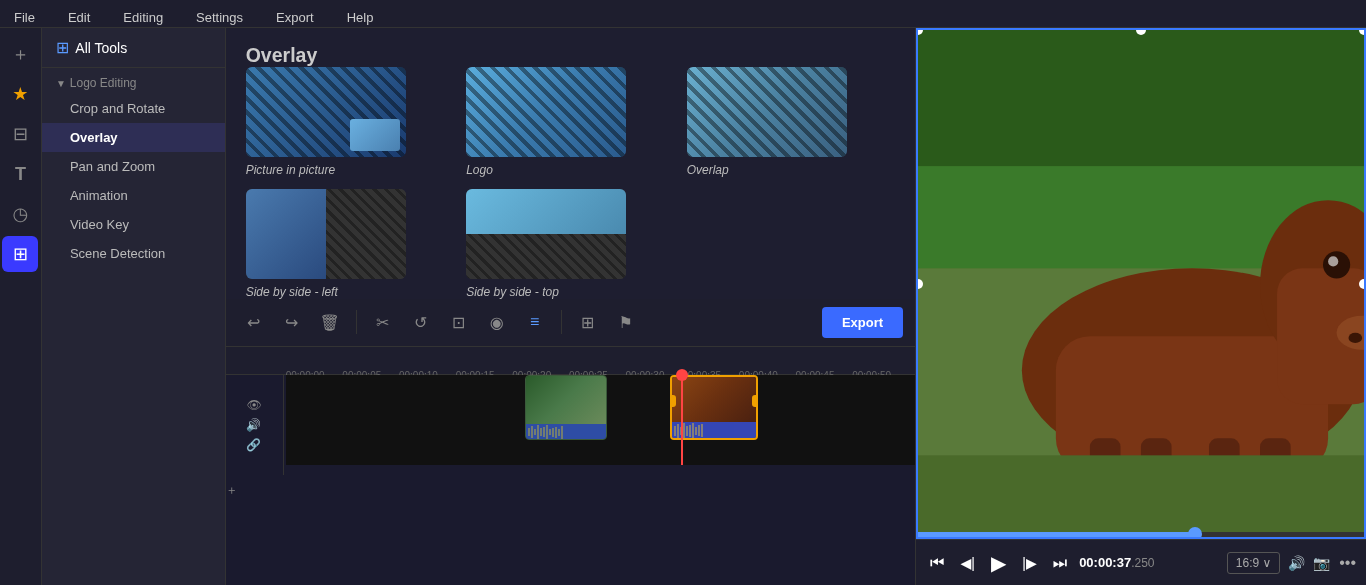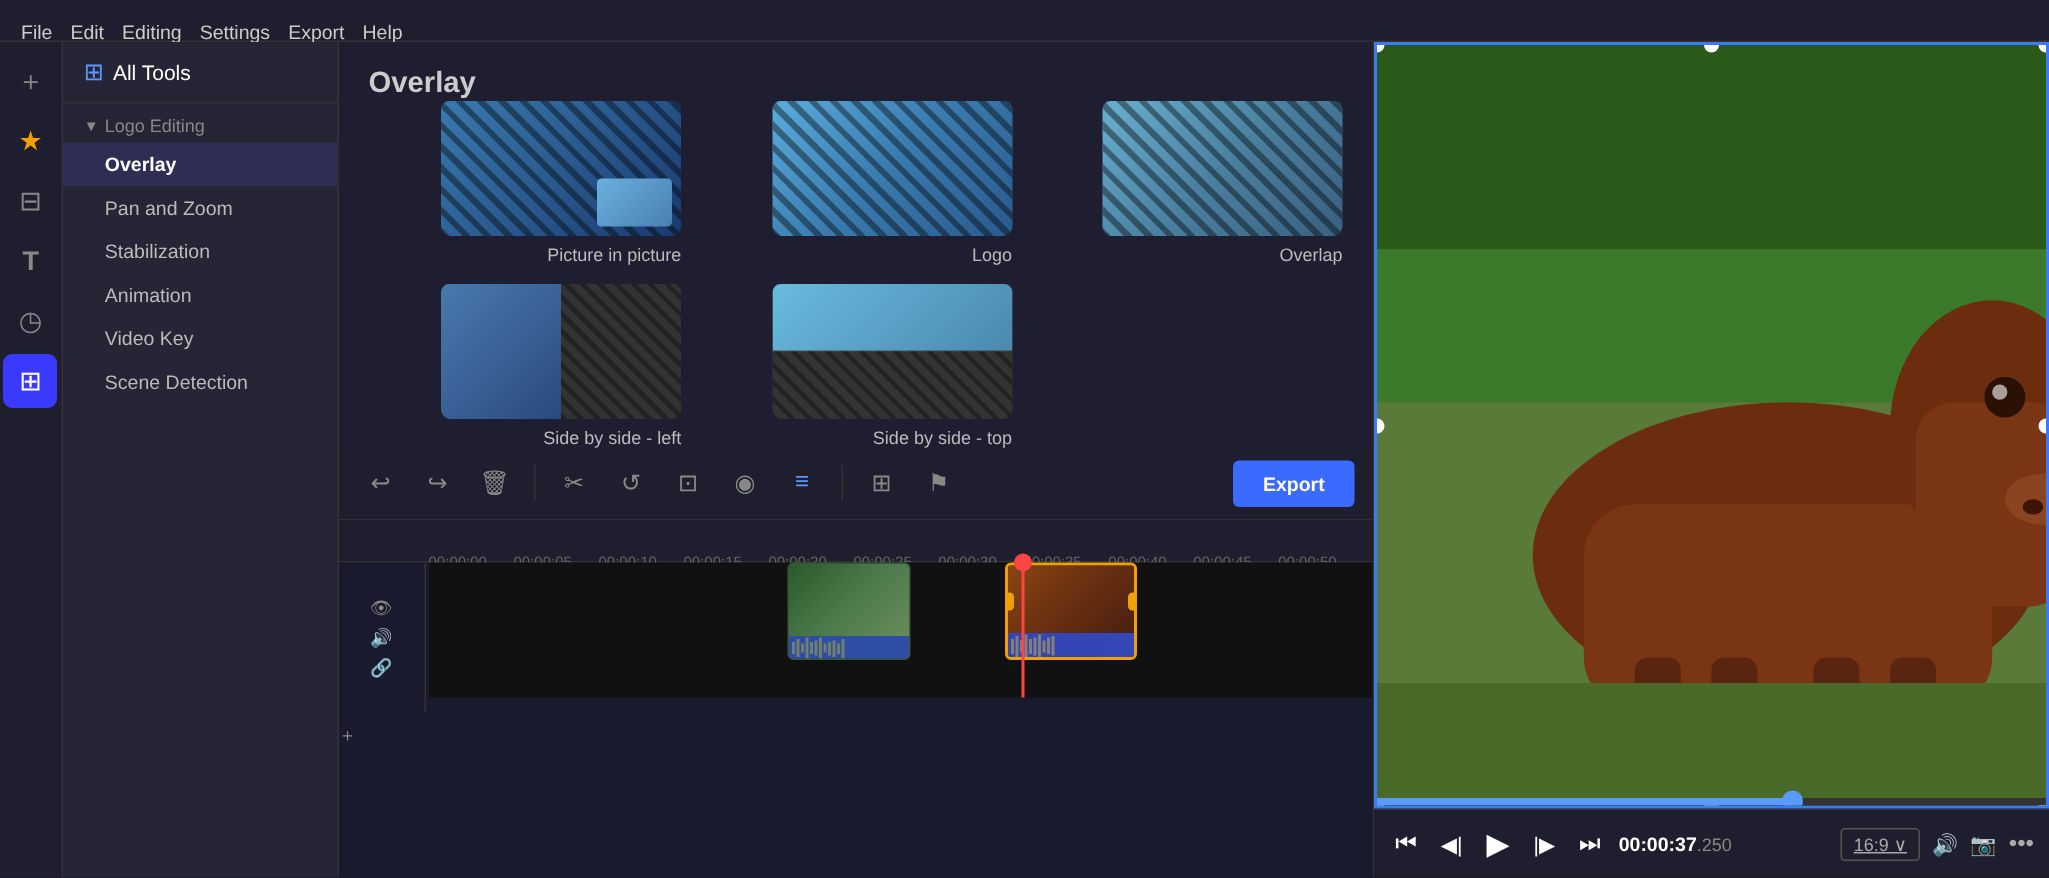--- a/index.html
+++ b/index.html
@@ -1,38 +1,38 @@
 <!DOCTYPE html>
 <html><head>
   <meta charset="utf-8">
   <style>
     * { margin: 0; padding: 0; box-sizing: border-box; }
     body { width: 1366px; height: 585px; background: #1a1a2e; font-family: 'Segoe UI', Arial, sans-serif; overflow: hidden; color: #ccc; font-size: 13px; }
 
     
-    #menubar { background: #1e1e2e; height: 28px; display: flex; align-items: flex-start; padding: 12px 8px; gap: 0; border-bottom: 1px solid #333; }
+    #menubar { background: #1e1e2e; height: 28px; display: flex; align-items: flex-end; padding: 0 8px; gap: 21px; border-bottom: 1px solid #333; }
     .menu-item { color: #ccc; font-size: 13px; cursor: pointer; padding: 2px 6px; }
 
     
     #icon-bar { width: 50px; background: #1e1e2e; display: flex; flex-direction: column; align-items: center; padding-top: 8px; gap: 4px; border-right: 1px solid #333; }
     .icon-btn { width: 36px; height: 36px; display: flex; align-items: center; justify-content: center; border-radius: 6px; cursor: pointer; color: #888; font-size: 18px; }
     .icon-btn.active { background: #3a3aff; color: #fff; }
     .icon-btn.pin { color: #f0a000; }
     .icon-btn { position: relative; }
 
     
     #tools-panel { width: 220px; background: #252535; border-right: 1px solid #333; display: flex; flex-direction: column; overflow: hidden; }
     #tools-header { padding: 10px 14px; font-size: 13px; color: #aaa; display: flex; align-items: center; gap: 6px; border-bottom: 1px solid #333; }
     #tools-header span { color: #fff; font-size: 13px; }
     .section-label { padding: 8px 14px 4px 14px; font-size: 12px; color: #888; display: flex; align-items: center; gap: 4px; }
     .section-label .arrow { font-size: 10px; }
     .tool-item { padding: 7px 14px 7px 28px; cursor: pointer; color: #bbb; font-size: 13px; }
     .tool-item.active { background: #2e2e55; color: #fff; font-weight: 600; }
     .overlay-grid { display: grid; grid-template-columns: repeat(3, 1fr); gap: 12px; }
-    .overlay-card { display: flex; flex-direction: column; align-items: flex-end; cursor: pointer; }
+    .overlay-card { display: flex; flex-direction: column; align-items: flex-start; cursor: pointer; font-style: italic; }
     .overlay-thumb { width: 160px; height: 90px; border-radius: 6px; overflow: hidden; position: relative; background: #333; }
     .overlay-label { margin-top: 6px; font-size: 12px; color: #bbb; }
     .thumb-pattern { position: absolute; top: 0; left: 0; width: 100%; height: 100%; background: repeating-linear-gradient(45deg, rgba(0,0,0,0.4) 0px, rgba(0,0,0,0.4) 4px, transparent 4px, transparent 10px); }
     .thumb-pip { position: absolute; bottom: 6px; right: 6px; width: 50px; height: 32px; border-radius: 3px; overflow: hidden; }
     .preview-corner { position: absolute; width: 10px; height: 10px; background: #fff; border-radius: 50%; }
     .preview-corner.tl { top: -5px; left: -5px; }
     .preview-corner.tr { top: -5px; right: -5px; }
     .preview-corner.bl { bottom: -5px; left: -5px; }
     .preview-corner.br { bottom: -5px; right: -5px; }
     .preview-corner.tm { top: -5px; left: 50%; transform: translateX(-50%); }
@@ -40,21 +40,21 @@
     .preview-corner.lm { left: -5px; top: 50%; transform: translateY(-50%); }
     .preview-corner.rm { right: -5px; top: 50%; transform: translateY(-50%); }
 
     
     #right-panel { width: 540px; background: #111; display: flex; flex-direction: column; border-left: 1px solid #333; }
     #preview-container { flex: 1; position: relative; background: #1a1a1a; border: 1px solid #3a7aff; overflow: hidden; }
 
     
     #playback-bar { background: #1e1e2e; height: 46px; display: flex; align-items: center; padding: 0 10px; gap: 8px; border-top: 1px solid #333; }
     .play-btn { color: #fff; font-size: 16px; cursor: pointer; padding: 4px; }
-    .aspect-ratio { color: #aaa; font-size: 12px; padding: 3px 8px; border: 1px solid #555; border-radius: 3px; cursor: pointer; text-decoration: underline; }
+    .aspect-ratio { color: #aaa; font-size: 12px; padding: 3px 8px; border: 1px solid #555; border-radius: 3px; cursor: pointer; }
     .vol-icon { color: #aaa; font-size: 14px; cursor: pointer; }
     .camera-icon { color: #aaa; font-size: 14px; cursor: pointer; }
     .more-icon { color: #aaa; font-size: 16px; cursor: pointer; }
     .tb-btn { width: 32px; height: 32px; display: flex; align-items: center; justify-content: center; color: #888; font-size: 16px; cursor: pointer; border-radius: 4px; }
     .tb-sep { width: 1px; height: 24px; background: #333; margin: 0 4px; }
     .export-btn { background: #3a6aff; color: #fff; padding: 8px 20px; border-radius: 4px; cursor: pointer; font-size: 13px; font-weight: 600; margin-left: auto; }
 
     
     #timeline { background: #1a1a2e; flex: 1; overflow: hidden; }
     #time-ruler { height: 28px; background: #1e1e2e; border-bottom: 1px solid #333; display: flex; align-items: flex-end; padding-bottom: 4px; position: relative; }
@@ -98,23 +98,23 @@
 
   <div id="tools-panel">
     <div id="tools-header">
       <span style="color:#5a9aff; font-size:16px;">⊞</span>
       <span style="color:#fff; font-size:14px;">All Tools</span>
     </div>
     <div class="section-label">
       <span class="arrow">▼</span>
       <span>Logo Editing</span>
     </div>
+    <div class="tool-item">Crop and Rotate</div>
     <div class="tool-item active">Overlay</div>
     <div class="tool-item">Pan and Zoom</div>
-    <div class="tool-item">Stabilization</div>
     <div class="tool-item">Animation</div>
     <div class="tool-item">Video Key</div>
     <div class="tool-item">Scene Detection</div>
   </div>
 
   <div id="left-section">
 
     <div id="overlay-content">
       <h2>Overlay</h2>
       <div class="overlay-grid">

